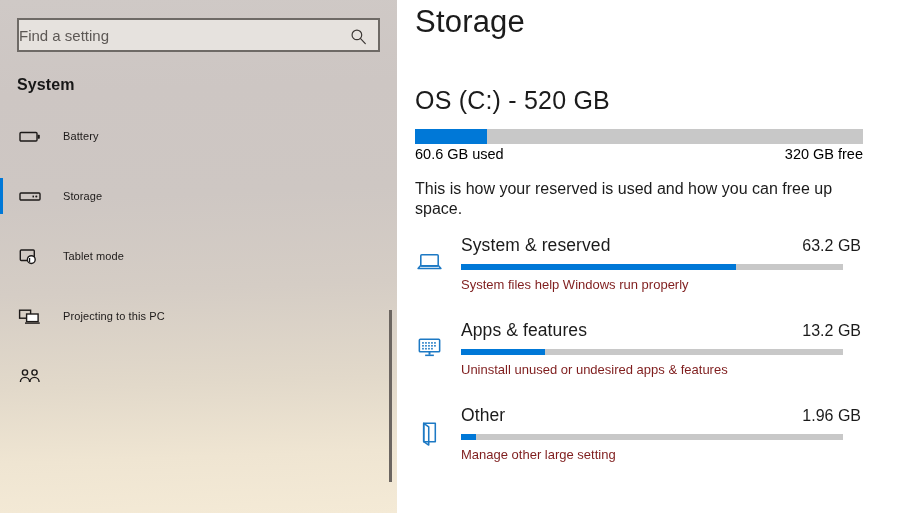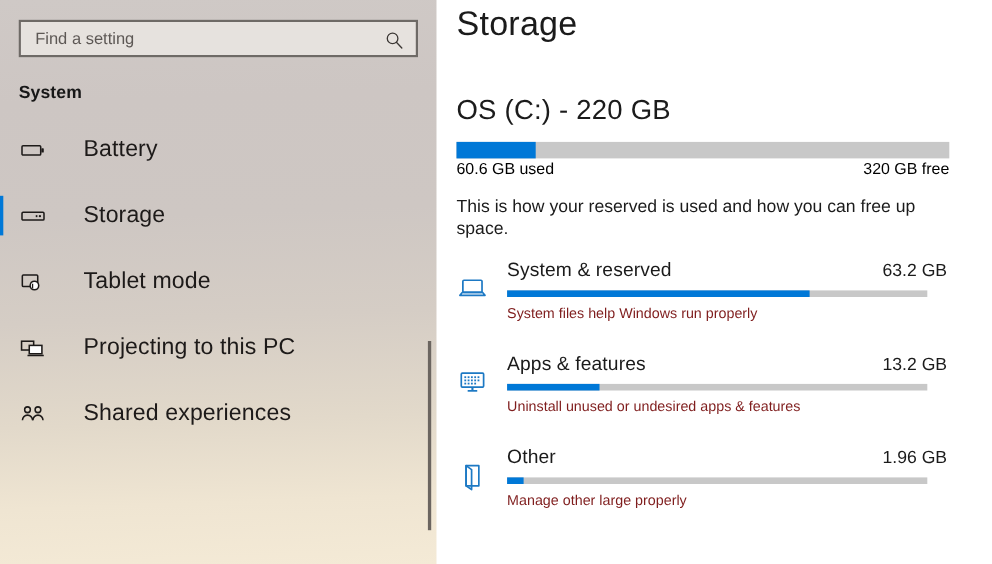--- a/index.html
+++ b/index.html
@@ -44,21 +44,21 @@
     height:34px;
     border:2px solid #6e6a66;
     background:#e6e2de;
     display:flex; align-items:center;
     position:relative;
   }
   .search-input {
     border:0; outline:0; background:transparent;
     font-family:"Liberation Sans", sans-serif;
     font-size:15px; color:#4e4a47;
-    padding-left:13px; width:100%; height:100%;
+    padding-left:0; width:100%; height:100%;
   }
   .search-input::placeholder { color:#5d5855; opacity:1; }
   .search-icon { position:absolute; right:11px; top:8px; width:17px; height:17px; }
 
   .section-title {
     font-size:16px; font-weight:bold; color:#171717;
     margin:24px 0 0 17px;
     letter-spacing:.1px;
   }
 
@@ -74,22 +74,22 @@
     width:3px; height:36px;
     background:#0078d7;
     display:none;
   }
   .nav-item.selected .sel-bar { display:block; }
   .nav-ico {
     width:26px; height:26px; flex:0 0 26px;
     display:flex; align-items:center; justify-content:center;
   }
   .nav-label {
-    font-size:21px; color:#1d1a19;
-    margin-left:33px; letter-spacing:.1px; white-space:nowrap;
+    font-size:11px; color:#1d1a19;
+    margin-left:20px; letter-spacing:.1px; white-space:nowrap;
   }
 
   .scrollbar-track {
     position:absolute; right:5px; top:0;
     width:4px; height:513px;
   }
   .scrollbar-thumb {
     position:absolute; right:5px; top:310px;
     width:3px; height:172px;
     background:#6b6560;
@@ -244,34 +244,33 @@
       <div class="nav-item">
 
         <span class="nav-ico">
           <svg viewBox="0 0 26 26" width="26" height="26">
             <circle cx="8" cy="9.5" r="2.6" fill="none" stroke="#1d1a19" stroke-width="1.4"></circle>
             <circle cx="17.5" cy="9.5" r="2.6" fill="none" stroke="#1d1a19" stroke-width="1.4"></circle>
             <path d="M3.4 19 a4.6 4.6 0 0 1 9.2 0" fill="none" stroke="#1d1a19" stroke-width="1.4"></path>
             <path d="M12.9 19 a4.6 4.6 0 0 1 9.2 0" fill="none" stroke="#1d1a19" stroke-width="1.4"></path>
           </svg>
         </span>
-        <span class="nav-label">Shared experiences</span>
       </div>
 
     </div>
 
     <div class="scrollbar-track"></div>
     <div class="scrollbar-thumb"></div>
   </div>
 
   <div class="content">
 
     <div class="page-title">Storage</div>
 
-    <div class="drive-title">OS (C:) - 220 GB</div>
+    <div class="drive-title">OS (C:) - 520 GB</div>
 
     <div class="drive-bar">
       <div class="drive-bar-fill" style="width: 16%;"></div>
     </div>
 
     <div class="drive-legend">
       <span>60.6 GB used</span>
       <span>320 GB free</span>
     </div>
 
@@ -342,19 +341,19 @@
           </svg>
         </div>
         <div class="cat-body">
           <div class="cat-head">
             <span class="cat-name">Other</span>
             <span class="cat-size">1.96 GB</span>
           </div>
           <div class="cat-bar">
             <div class="cat-bar-fill" style="width: 4%;"></div>
           </div>
-          <div class="cat-desc">Manage other large properly</div>
+          <div class="cat-desc">Manage other large setting</div>
         </div>
       </div>
 
     </div>
   </div>
 </div>
 
 </body></html>

